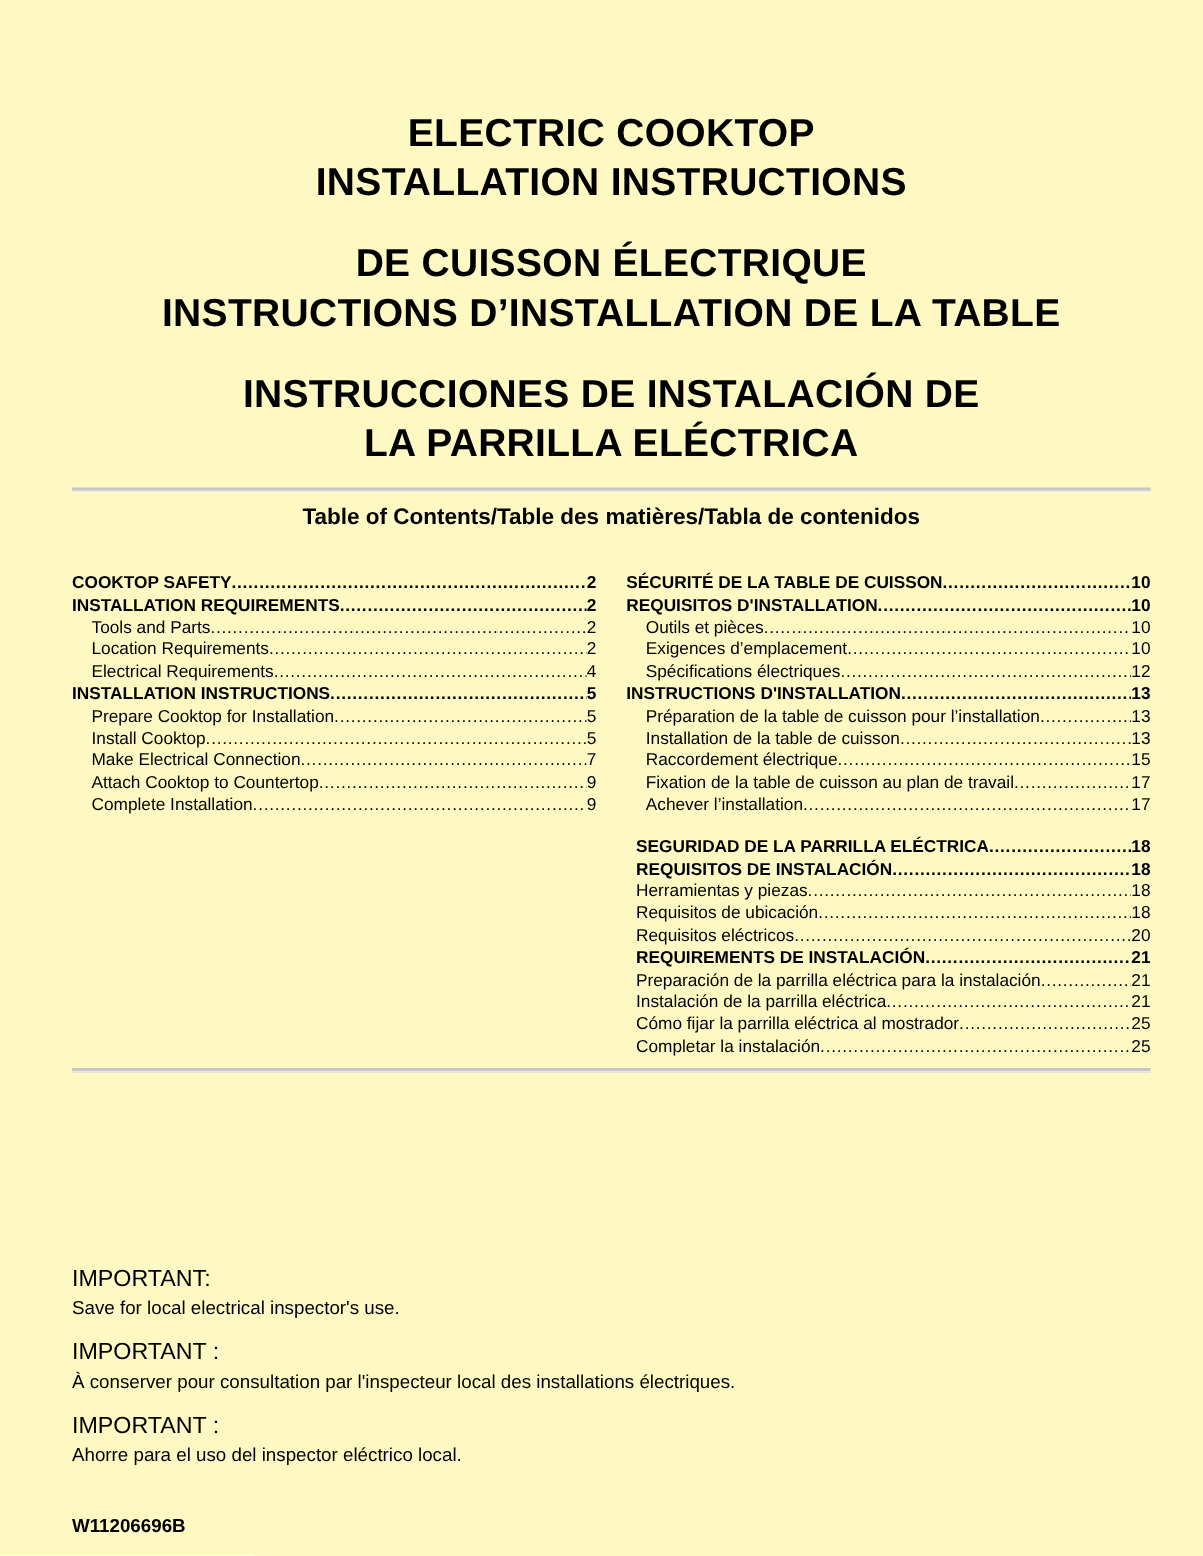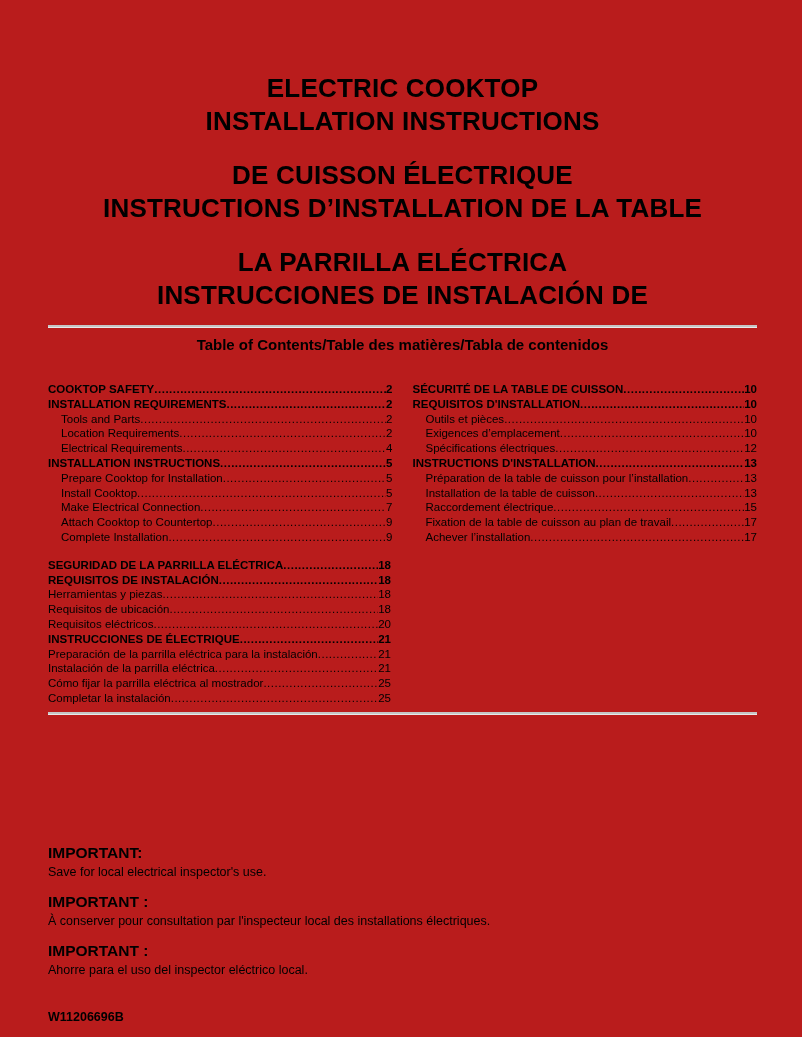--- a/index.html
+++ b/index.html
@@ -2,24 +2,24 @@
 <html><head>
 <meta charset="utf-8">
 <style>
   * { margin: 0; padding: 0; box-sizing: border-box; }
   html, body { background: #ffffff; }
   .page {
     position: relative;
     width: 802px;
     height: 1037px;
     margin: 0 auto;
-    background: #b91c1c;
+    background: #fef9c3;
     color: #000000;
     font-family: "Liberation Sans", sans-serif;
-    padding: 72px 45px 0 48px;
+    padding: 72px 35px 0 48px;
     overflow: hidden;
   }
   .title {
     text-align: center;
     font-weight: bold;
     font-size: 26px;
     line-height: 33px;
     letter-spacing: 0.2px;
   }
   .title + .title { margin-top: 21px; }
@@ -59,28 +59,28 @@
     overflow: hidden;
     white-space: nowrap;
   }
   .toc-dots::after {
     content: "....................................................................................................................................................";
     letter-spacing: 0.5px;
   }
   .toc-page { flex: 0 0 auto; }
   .toc-spanish-wrap {
     display: flex;
-    justify-content: flex-start;
+    justify-content: flex-end;
     margin-top: 13px;
   }
   .toc-spanish { width: 343px; flex: none; }
   .notices { margin-top: 128px; }
   .notice { margin-bottom: 12px; }
   .notice-heading {
-    font-weight: bold;
+    font-weight: normal;
     font-size: 15.5px;
     line-height: 19px;
     margin-bottom: 2px;
   }
   .notice-body {
     font-size: 12.5px;
     line-height: 16px;
   }
   .doc-footer {
     font-weight: bold;
@@ -97,22 +97,22 @@
     <div>ELECTRIC COOKTOP</div>
     <div>INSTALLATION INSTRUCTIONS</div>
   </div>
 
   <div class="title">
     <div>DE CUISSON ÉLECTRIQUE</div>
     <div>INSTRUCTIONS D’INSTALLATION DE LA TABLE</div>
   </div>
 
   <div class="title">
+    <div>INSTRUCCIONES DE INSTALACIÓN DE</div>
     <div>LA PARRILLA ELÉCTRICA</div>
-    <div>INSTRUCCIONES DE INSTALACIÓN DE</div>
   </div>
 
   <div class="rule"></div>
 
   <div class="toc-header">Table of Contents/Table des matières/Tabla de contenidos</div>
 
   <div class="toc-columns">
     <div class="toc-col" id="toc-english">
   <div class="toc-row bold">
     <span class="toc-label">COOKTOP SAFETY</span>
@@ -275,21 +275,21 @@
     <span class="toc-page">18</span>
   </div>
 
   <div class="toc-row">
     <span class="toc-label">Requisitos eléctricos</span>
     <span class="toc-dots"></span>
     <span class="toc-page">20</span>
   </div>
 
   <div class="toc-row bold">
-    <span class="toc-label">INSTRUCCIONES DE ÉLECTRIQUE </span>
+    <span class="toc-label">REQUIREMENTS DE INSTALACIÓN </span>
     <span class="toc-dots"></span>
     <span class="toc-page">21</span>
   </div>
 
   <div class="toc-row">
     <span class="toc-label">Preparación de la parrilla eléctrica para la instalación</span>
     <span class="toc-dots"></span>
     <span class="toc-page">21</span>
   </div>
 

